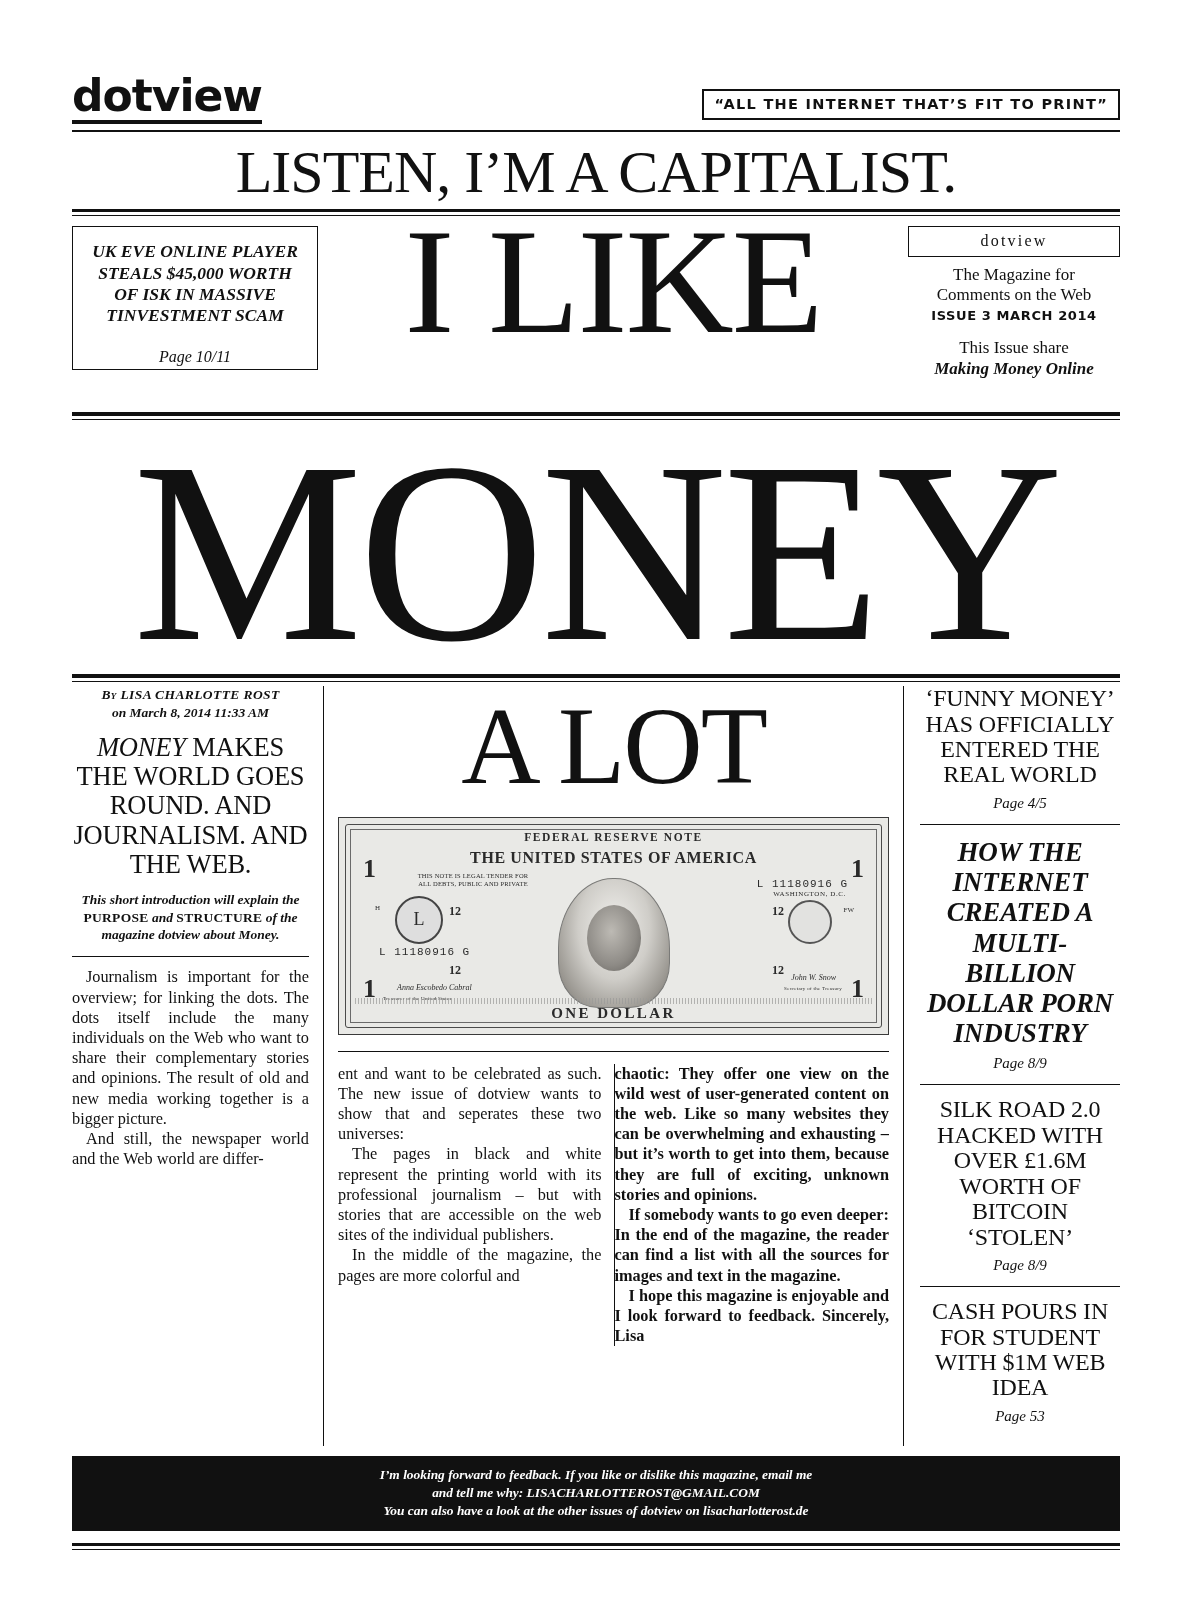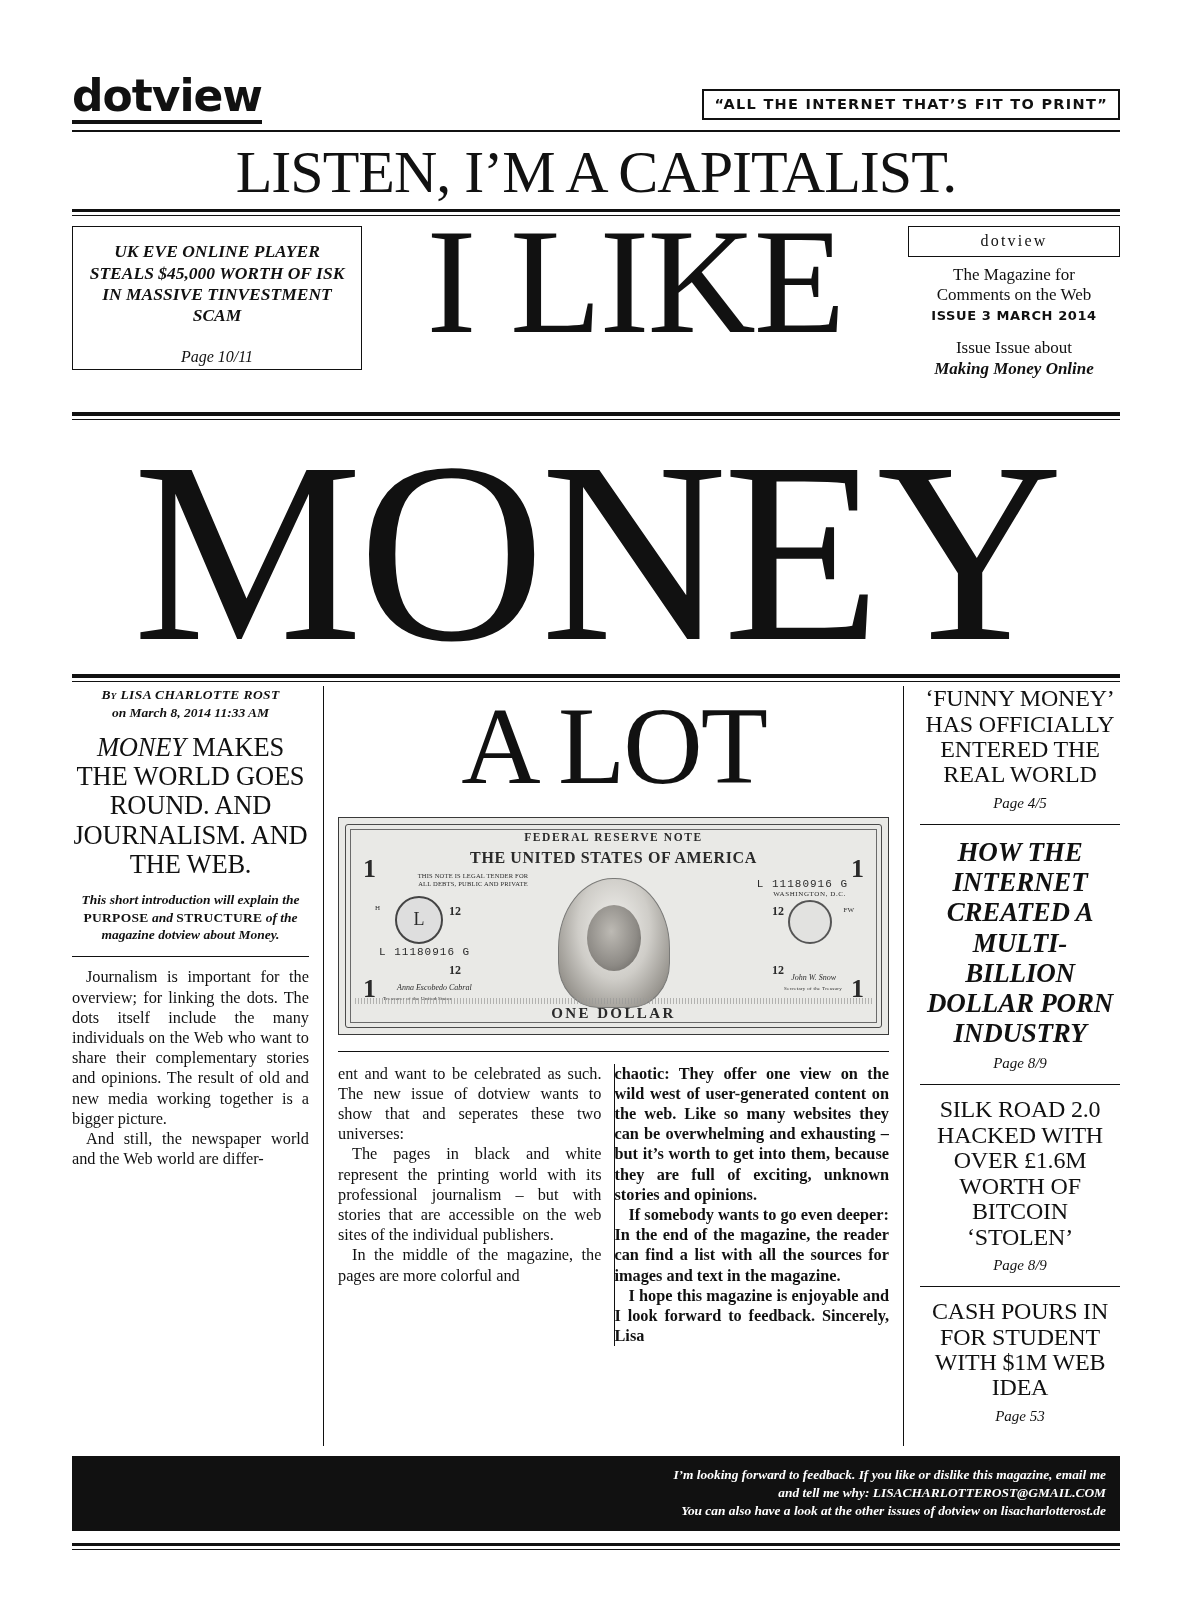--- a/index.html
+++ b/index.html
@@ -71,21 +71,21 @@
 
   
   .topband {
     display: flex;
     align-items: flex-start;
     justify-content: space-between;
     margin-top: 10px;
     height: 182px;
   }
   .teaser-box {
-    width: 290px;
+    width: 246px;
     border: 1.5px solid #111;
     box-sizing: border-box;
     padding: 14px 12px 10px 12px;
     text-align: center;
     font-style: italic;
     font-weight: bold;
     font-size: 17.5px;
     line-height: 1.22;
     height: 144px;
   }
@@ -271,21 +271,21 @@
   .teaser-sub {
     font-style: italic;
     font-size: 15px;
     margin-top: 7px;
   }
 
   
   .blackbox {
     background: #111;
     color: #fff;
-    text-align: right;
+    text-align: center;
     font-style: italic;
     font-weight: bold;
     font-size: 13.4px;
     line-height: 1.35;
     padding: 10px 14px 11px 14px;
     margin-top: 10px;
   }
   .bottom-rule {
     border-top: 3px solid #111;
     border-bottom: 1px solid #111;
@@ -477,21 +477,21 @@
     </div>
 
     <div class="huge-ilike">I LIKE</div>
 
     <div class="issue-box">
       <div class="issue-badge">dotview</div>
       <div>The Magazine for</div>
       <div>Comments on the Web</div>
       <div class="issue-line">ISSUE 3 MARCH 2014</div>
       <div class="issue-about">
-        <div>Issue Issue about</div>
+        <div>This Issue share</div>
         <em>Making Money Online</em>
       </div>
     </div>
   </div>
 
   <div class="rule-heavy"></div>
 
   <div class="money">MONEY</div>
 
   <div class="rule-heavy"></div>

